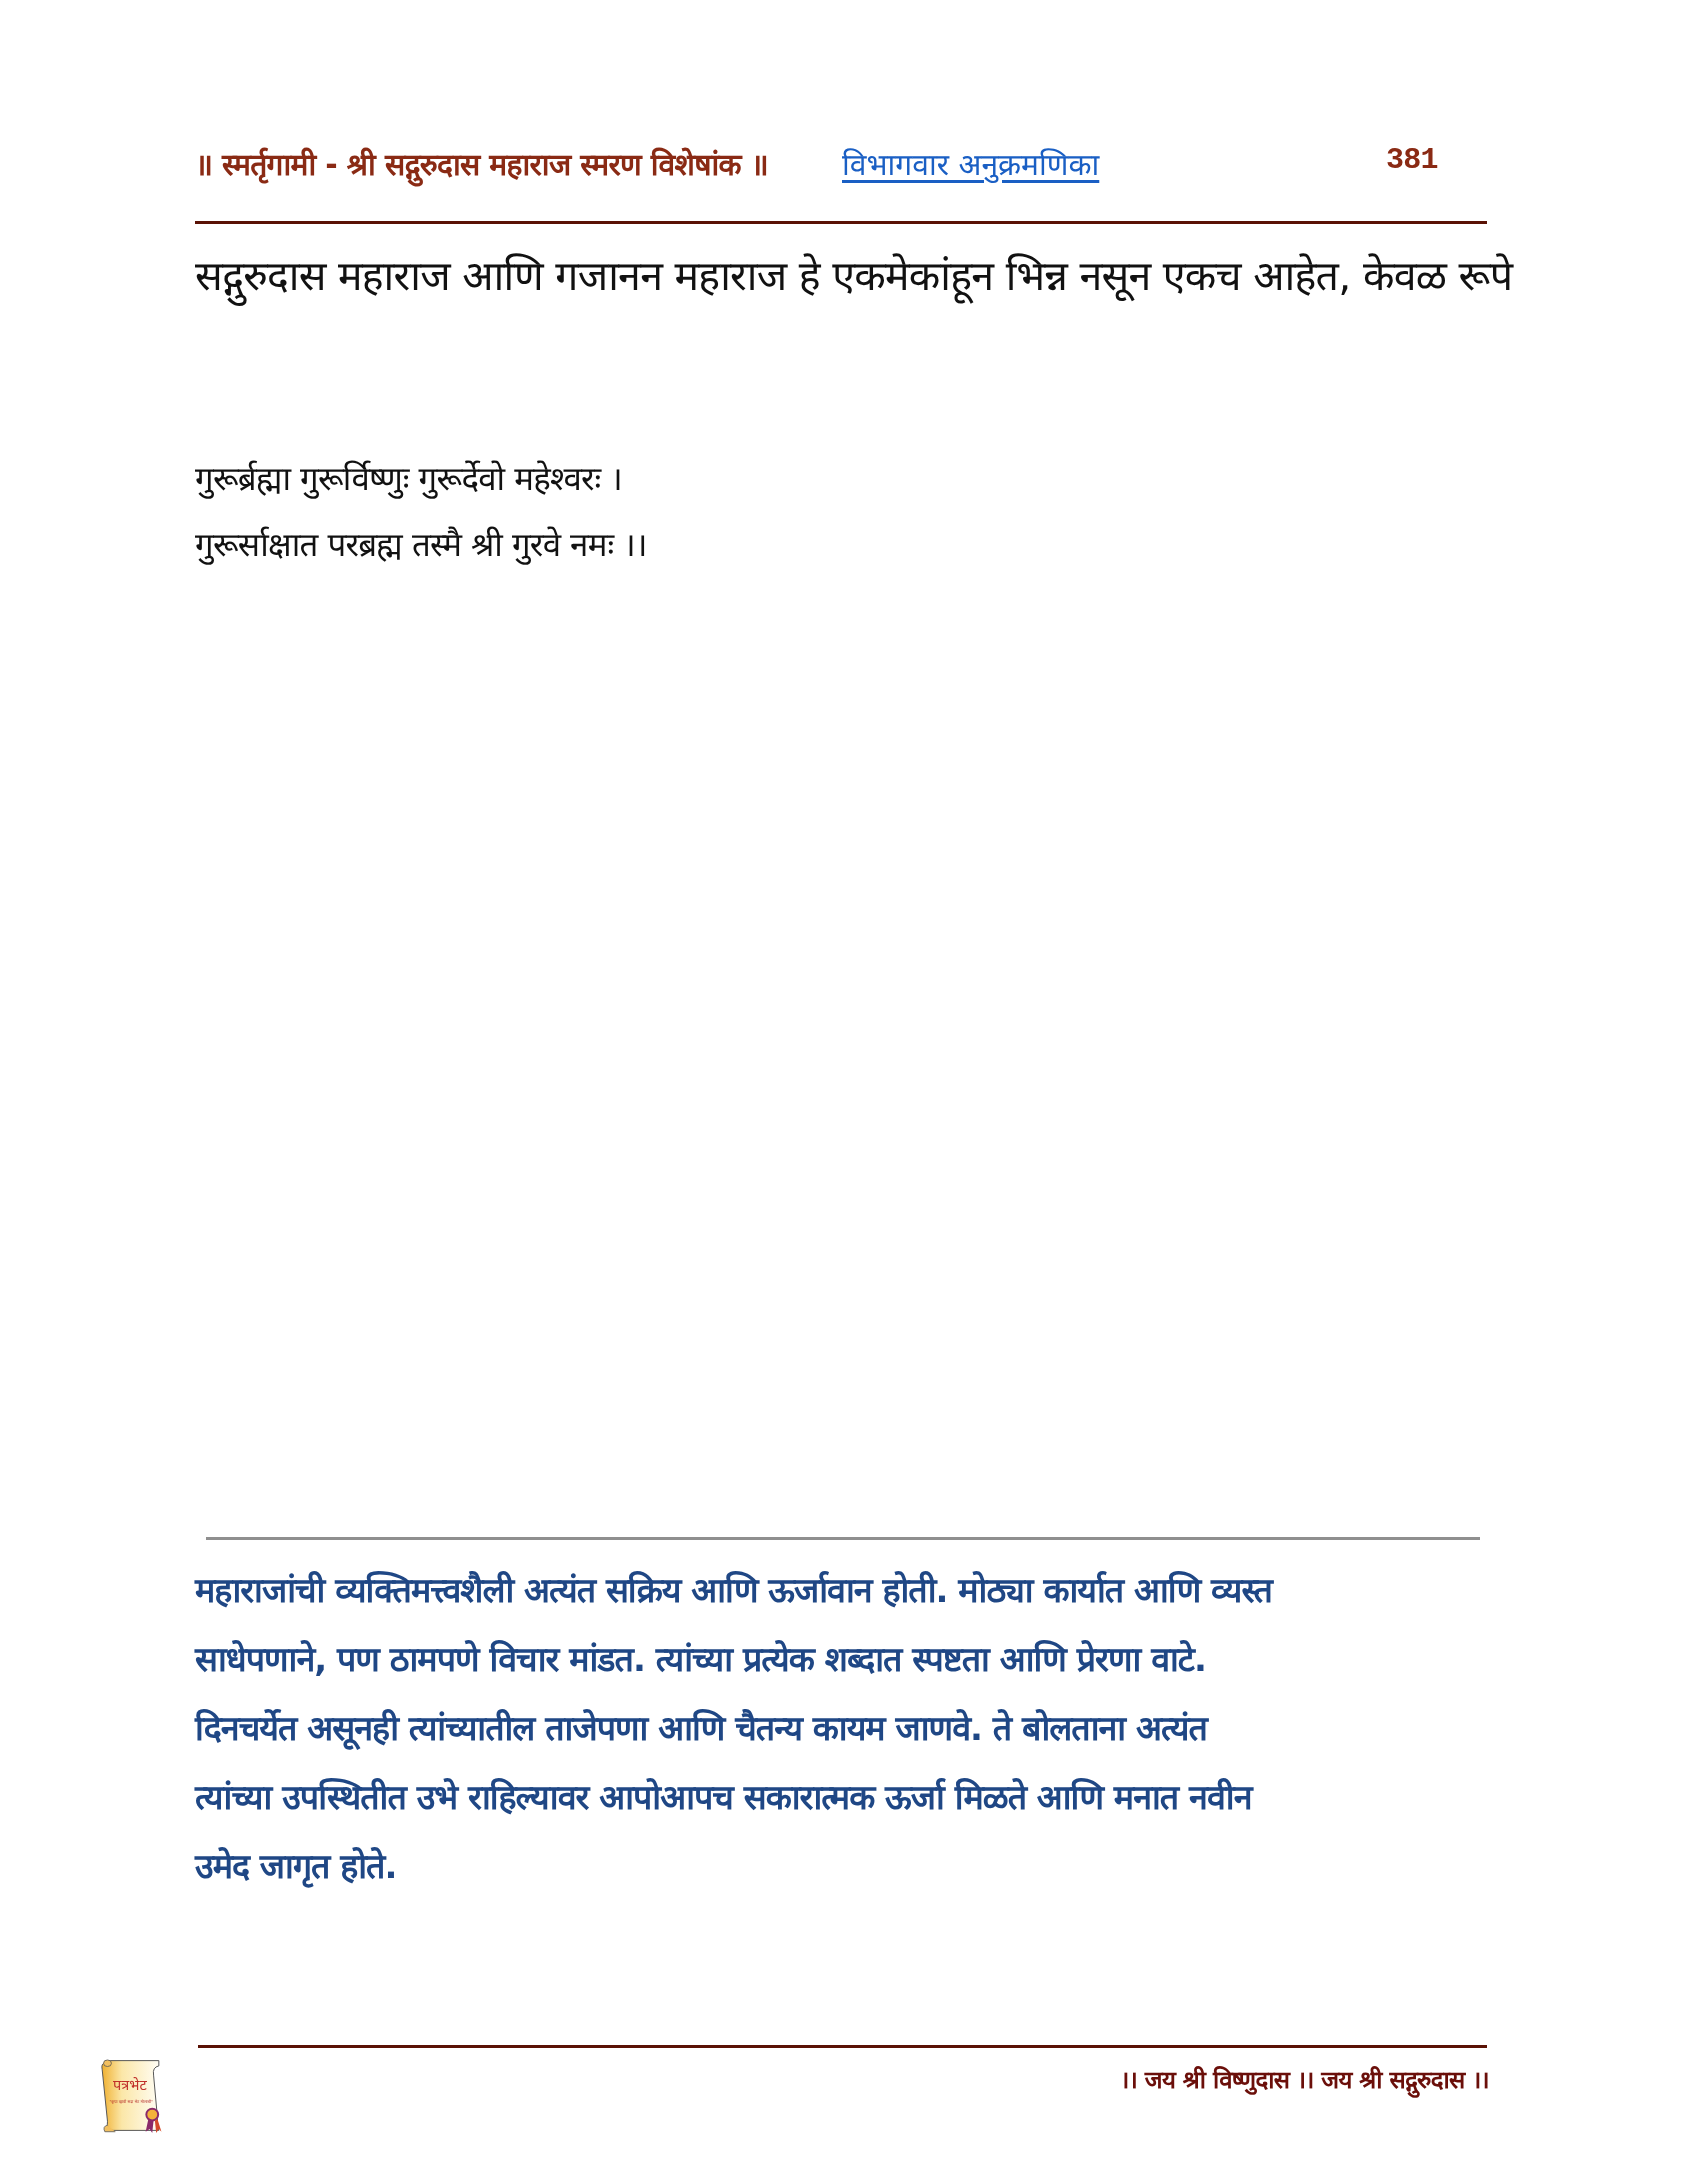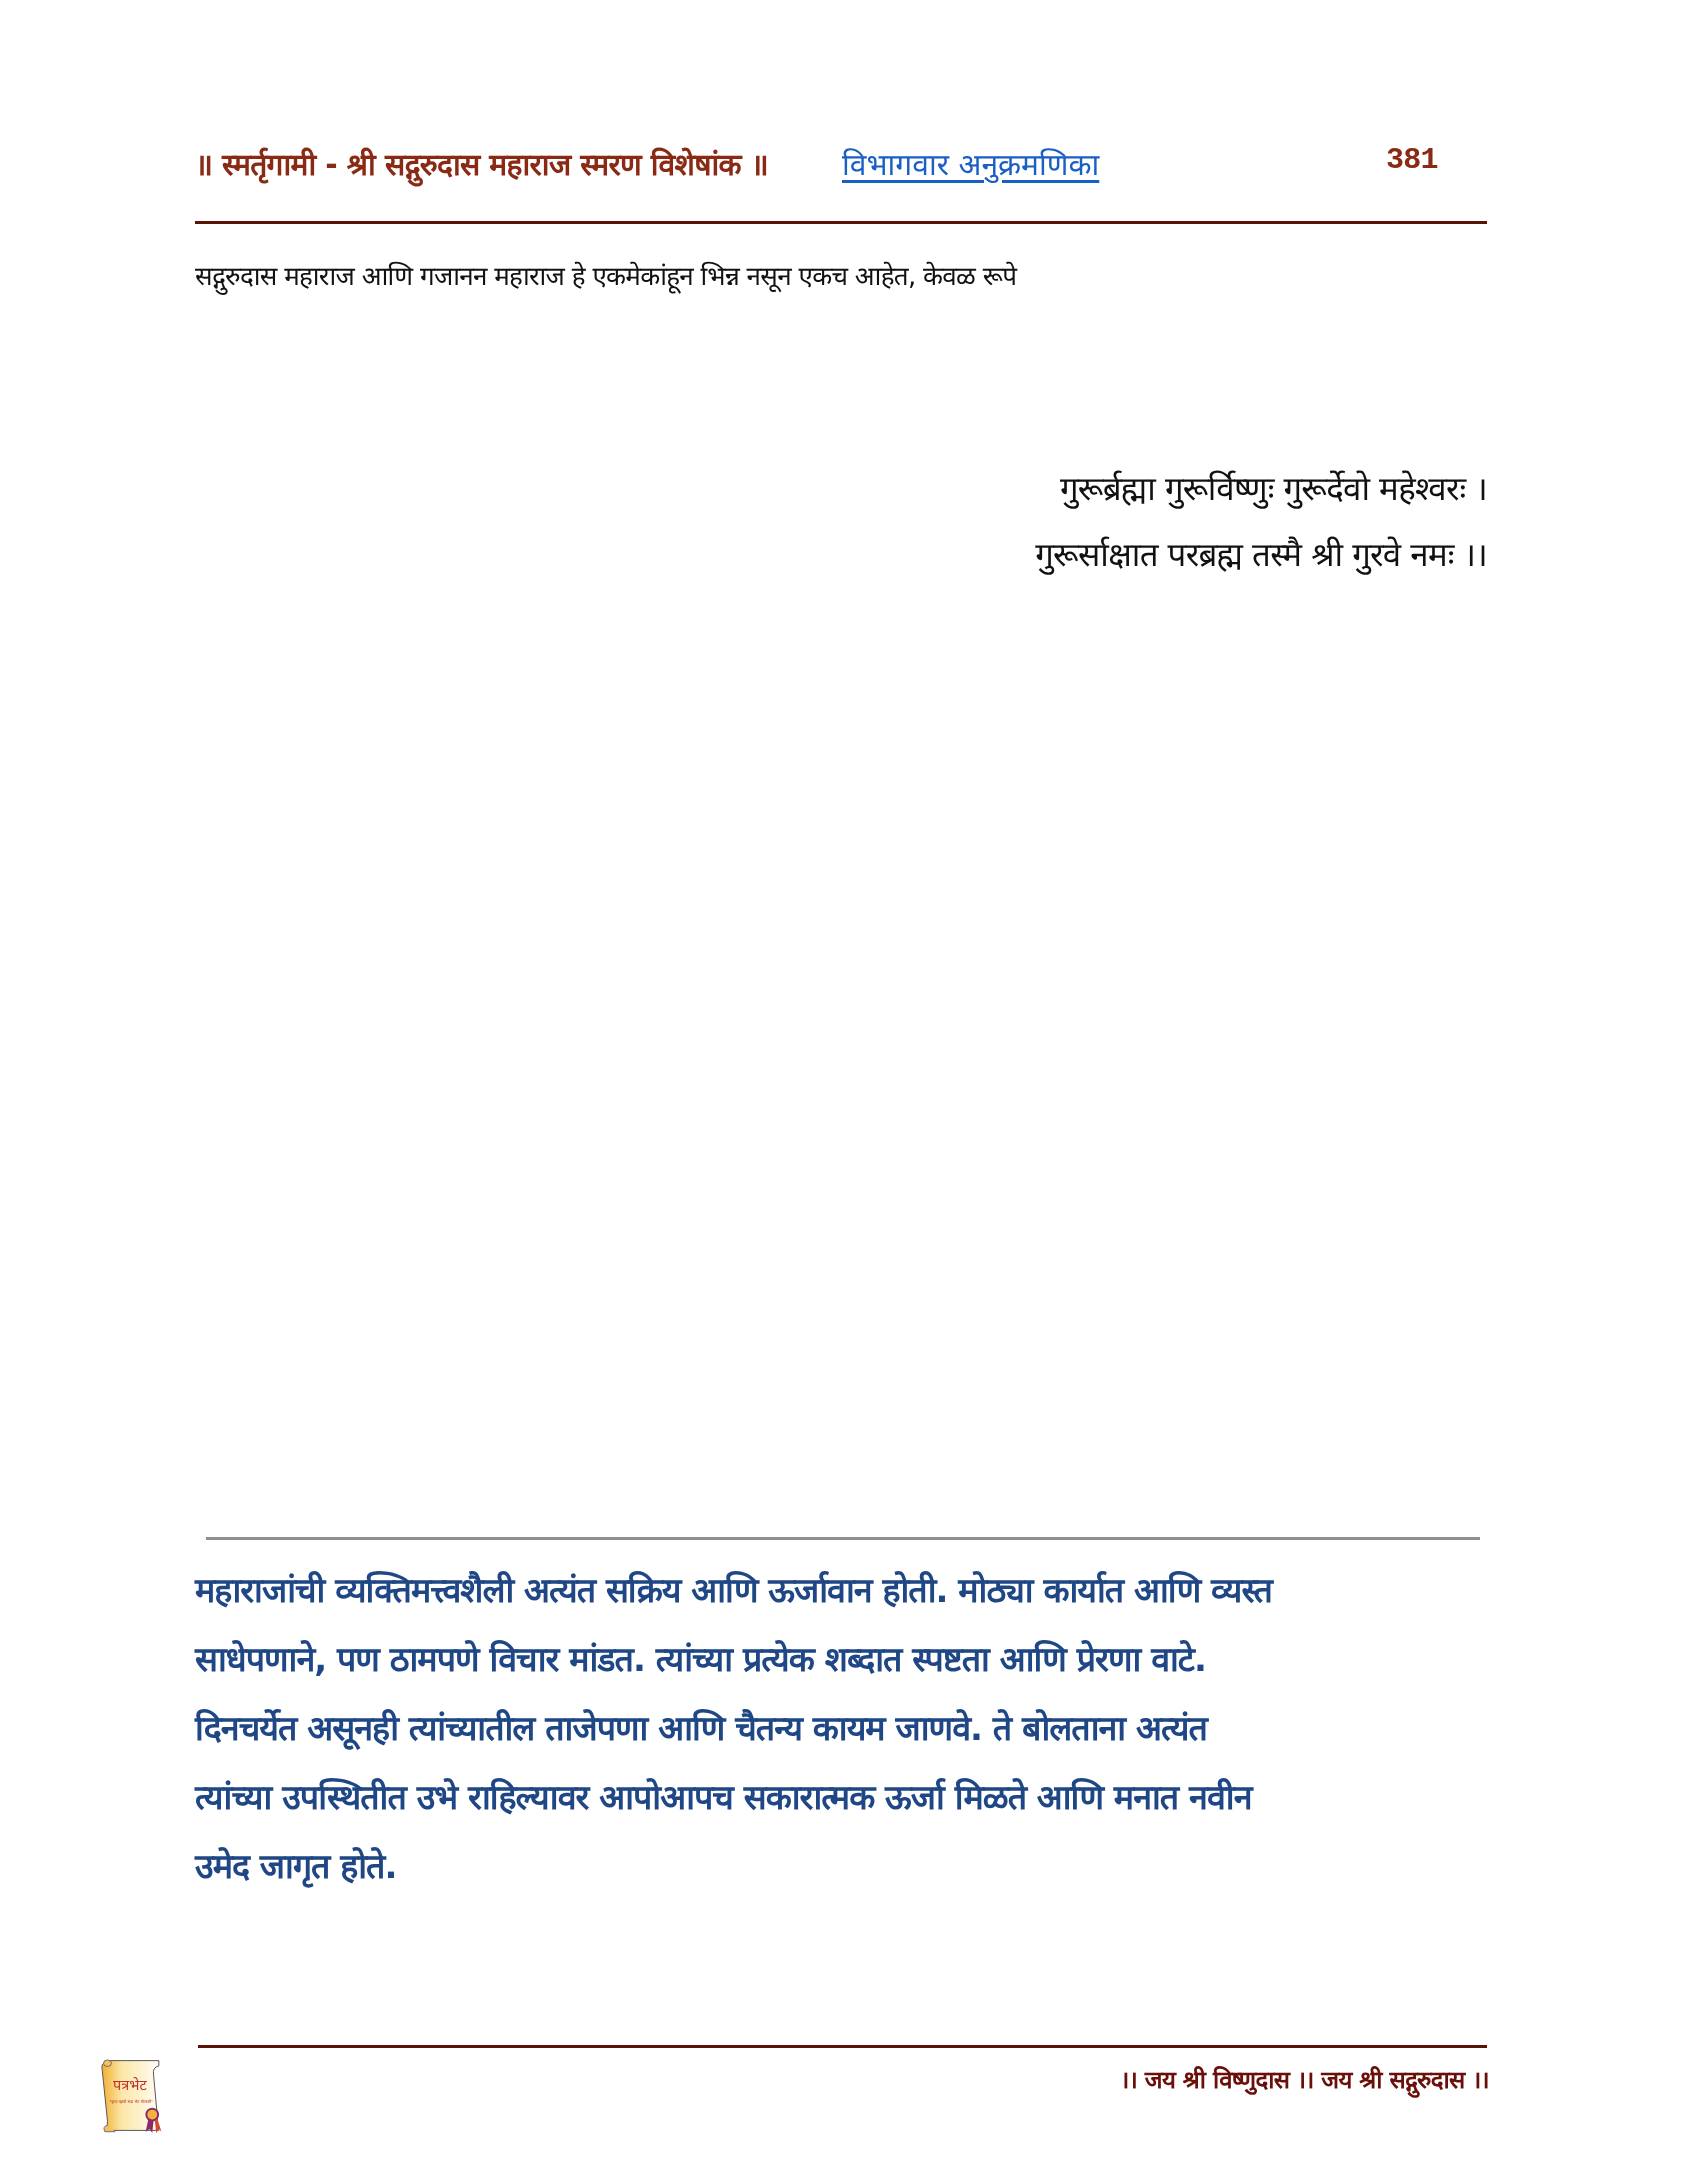--- a/index.html
+++ b/index.html
@@ -9,25 +9,25 @@
 
   .header-title { left: 195px; top: 99px; font-size: 30px; font-weight: bold;
                   color: #8a2a14; white-space: nowrap; letter-spacing: -0.7px; }
   .header-link { left: 842px; top: 99px; font-size: 30px; color: #1a5fc4;
                  text-decoration: underline; text-decoration-thickness: 2.6px;
                  text-underline-offset: 5.3px; white-space: nowrap; cursor: pointer; }
   .page-number { left: 1386px; top: 99px; font-size: 30px; font-weight: bold;
                  color: #8a2a14; letter-spacing: -0.7px; font-family: Liberation Mono, monospace; }
   .rule-top { left: 195px; top: 177px; width: 1292px; height: 3.3px; background: #5a1205; }
 
-  .body-text { left: 195px; top: 198px; width: 1297px; font-size: 26px;
+  .body-text { left: 195px; top: 198px; width: 1297px; font-size: 41px;
                line-height: 69px; color: #111111; letter-spacing: -0.7px; }
   .body-text .line { display: block; white-space: nowrap; }
 
-  .shloka { left: 195px; top: 412px; width: 1292px; text-align: right;
+  .shloka { left: 195px; top: 402px; width: 1292px; text-align: left;
             font-size: 33px; line-height: 66px; color: #111111; letter-spacing: -0.7px; }
   .shloka .line { display: block; white-space: nowrap; }
 
   .rule-mid { left: 206px; top: 1493px; width: 1274px; height: 2.6px; background: #8f8f8f; }
 
   .highlight { left: 195px; top: 1512px; width: 1297px; font-size: 34px;
                font-weight: bold; line-height: 69px; color: #1f4785;
                letter-spacing: -1px; }
   .highlight .line { display: block; white-space: nowrap; }
 

